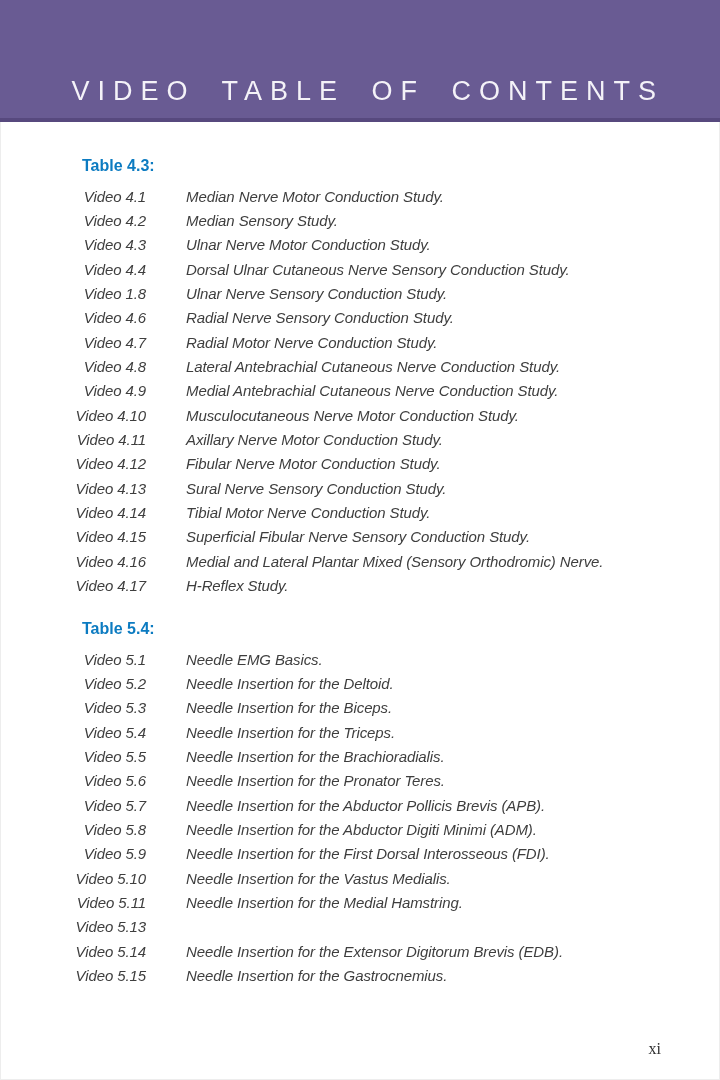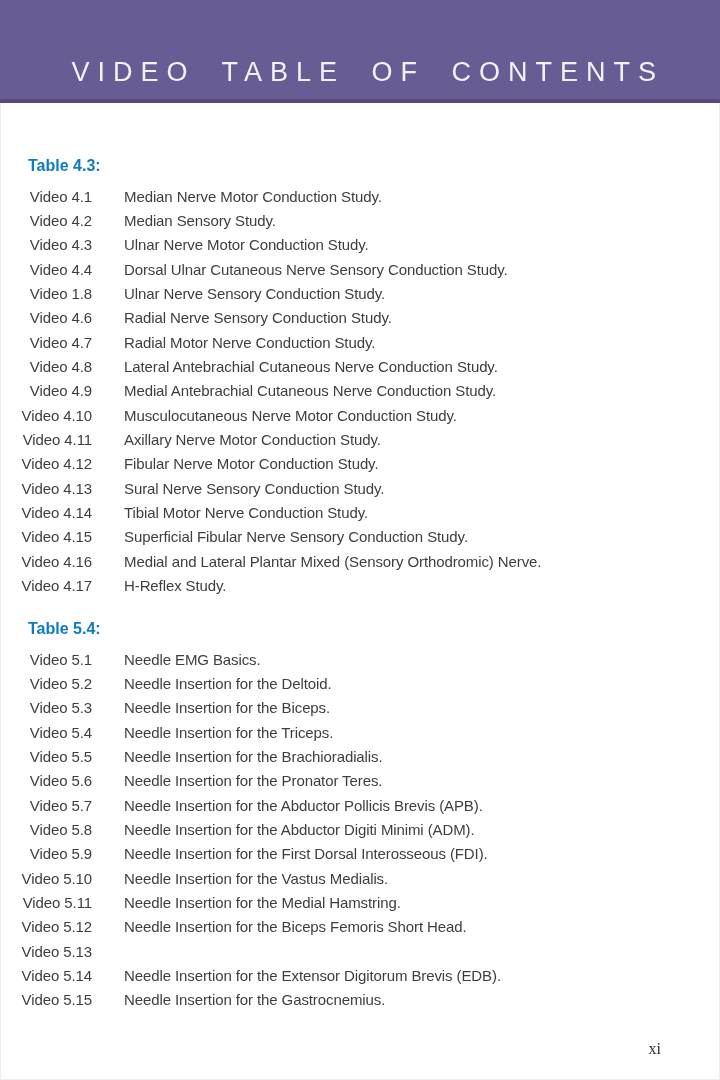--- a/index.html
+++ b/index.html
@@ -13,21 +13,21 @@
     font-family: "Liberation Sans", sans-serif;
     overflow: hidden;
     box-shadow: inset 0 0 0 1px #ededed;
   }
 
   
   .banner {
     position: absolute;
     top: 0; left: 0;
     width: 720px;
-    height: 103px;
+    height: 122px;
     background: var(--banner-bg, #695b93);
     border-bottom: 4px solid var(--banner-border, #57497e);
     display: flex;
     justify-content: flex-end;
     align-items: flex-end;
     padding: 0 56px 13px 0;
   }
   .banner-title {
     color: var(--banner-text, #f4f2f8);
     font-size: 27px;
@@ -37,40 +37,42 @@
     white-space: nowrap;
     line-height: 1;
   }
 
   
   .content {
     position: absolute;
     top: 111px;
     left: 0;
     width: 652px;
+    padding-left: 54px;
     padding-right: 40px;
   }
   .section-heading {
     font-size: 16px;
     font-weight: 700;
     color: var(--heading-color, #0c7bc1);
     margin-left: 28px;
     line-height: 20px;
   }
   .toc-section-1 .section-heading { margin-top: 45px; }
   .toc-section-2 .section-heading { margin-top: 21px; }
 
   .rows { margin-top: 8px; }
 
   .toc-row {
     display: grid;
     grid-template-columns: 92px 1fr;
-    column-gap: 32px;
+    column-gap: 40px;
     align-items: center;
     height: 24.35px;
+    font-style: italic;
   }
   .row-label {
     text-align: right;
     font-size: 15px;
     color: var(--body-text, #3e3e3e);
     white-space: nowrap;
     letter-spacing: -0.1px;
   }
   .row-title {
     font-size: 15px;
@@ -215,24 +217,20 @@
           </div>
           <div class="toc-row">
             <span class="row-label">Video 5.10</span>
             <span class="row-title">Needle Insertion for the Vastus Medialis.</span>
           </div>
           <div class="toc-row">
             <span class="row-label">Video 5.11</span>
             <span class="row-title">Needle Insertion for the Medial Hamstring.</span>
           </div>
           <div class="toc-row">
-            <span class="row-label">Video 5.12</span>
-            <span class="row-title">Needle Insertion for the Biceps Femoris Short Head.</span>
-          </div>
-          <div class="toc-row">
             <span class="row-label">Video 5.13</span>
           </div>
           <div class="toc-row">
             <span class="row-label">Video 5.14</span>
             <span class="row-title">Needle Insertion for the Extensor Digitorum Brevis (EDB).</span>
           </div>
           <div class="toc-row">
             <span class="row-label">Video 5.15</span>
             <span class="row-title">Needle Insertion for the Gastrocnemius.</span>
           </div>

